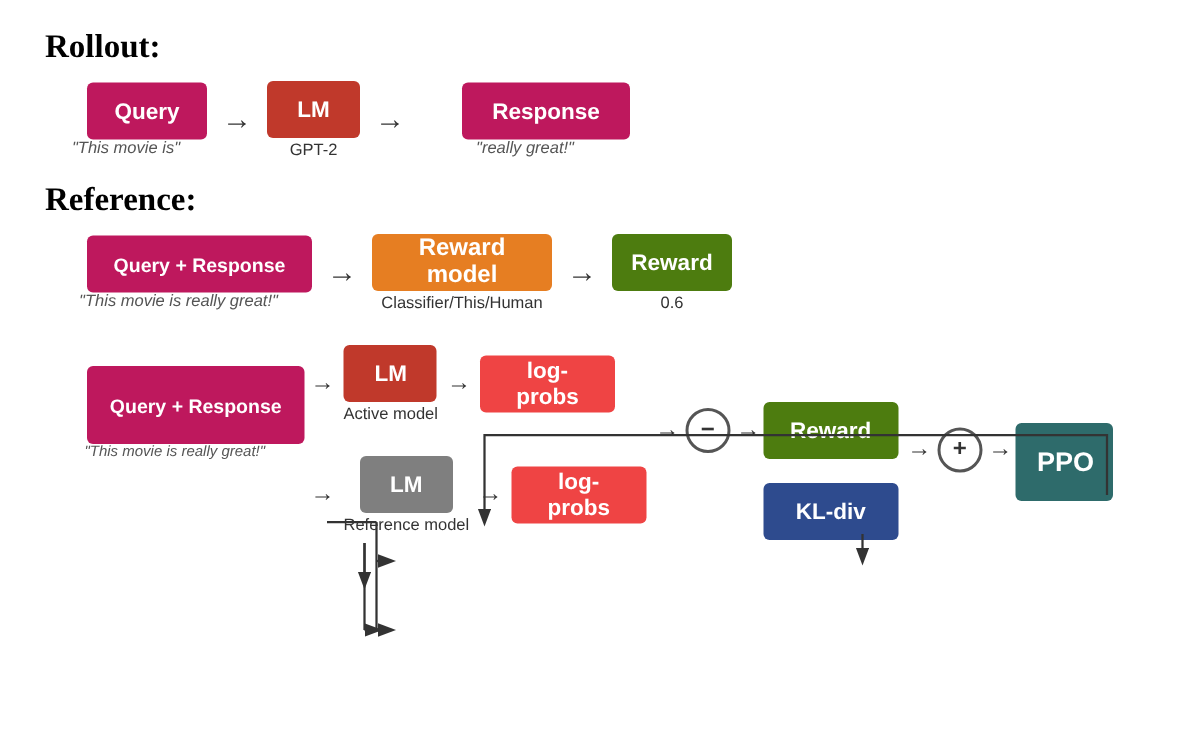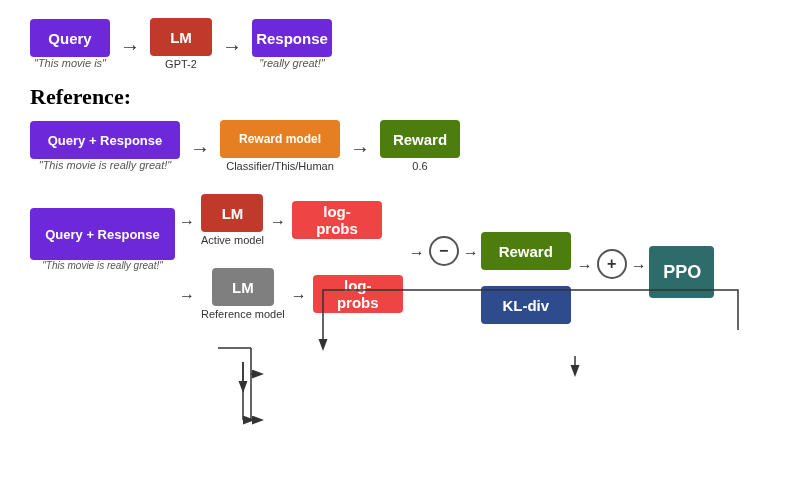--- a/index.html
+++ b/index.html
@@ -32,21 +32,21 @@
       color: #fff;
       font-size: 15px;
       font-weight: bold;
       text-align: center;
       display: flex;
       align-items: center;
       justify-content: center;
       padding: 6px 14px;
       min-width: 60px;
     }
-    .box-blue { background: #6d28d9; }
+    .box-blue { background: #be185d; margin-left: 28px; }
     .box-darkred { background: #c0392b; }
     .box-orange { background: #e67e22; }
     .box-green { background: #4d7c0f; }
     .box-purple { background: #ef4444; }
     .box-gray { background: #7f7f7f; }
     .box-teal { background: #2e6b6b; padding-left: 16px; }
     .box-darkblue { background: #2e4b8e; }
 
     .arrow {
       font-size: 20px;
@@ -100,48 +100,49 @@
       height: 500px;
       pointer-events: none;
     }
   </style>
 </head>
 <body>
 
 <div class="diagram">
 
   <div class="section">
+    <div class="section-title">Rollout:</div>
     <div class="row">
       <div class="cell">
         <div class="box box-blue" style="width:80px;height:38px;">Query</div>
         <div class="label-italic">"This movie is"</div>
       </div>
       <div class="arrow">→</div>
       <div class="cell">
         <div class="box box-darkred" style="width:62px;height:38px;">LM</div>
         <div class="label-below">GPT-2</div>
       </div>
       <div class="arrow">→</div>
       <div class="cell">
-        <div class="box box-blue" style="width:80px;height:38px;">Response</div>
+        <div class="box box-blue" style="width:112px;height:38px;">Response</div>
         <div class="label-italic">"really great!"</div>
       </div>
     </div>
   </div>
 
   <div class="section">
     <div class="section-title">Reference:</div>
     <div class="row">
       <div class="cell">
         <div class="box box-blue" style="width:150px;height:38px;font-size:13px;">Query + Response</div>
         <div class="label-italic">"This movie is really great!"</div>
       </div>
       <div class="arrow">→</div>
       <div class="cell">
-        <div class="box box-orange" style="width:120px;height:38px;font-size:12px;">Reward model</div>
+        <div class="box box-orange" style="width:120px;height:38px;font-size:16px;">Reward model</div>
         <div class="label-below">Classifier/This/Human</div>
       </div>
       <div class="arrow">→</div>
       <div class="cell">
         <div class="box box-green" style="width:80px;height:38px;">Reward</div>
         <div class="label-below">0.6</div>
       </div>
     </div>
   </div>
 

